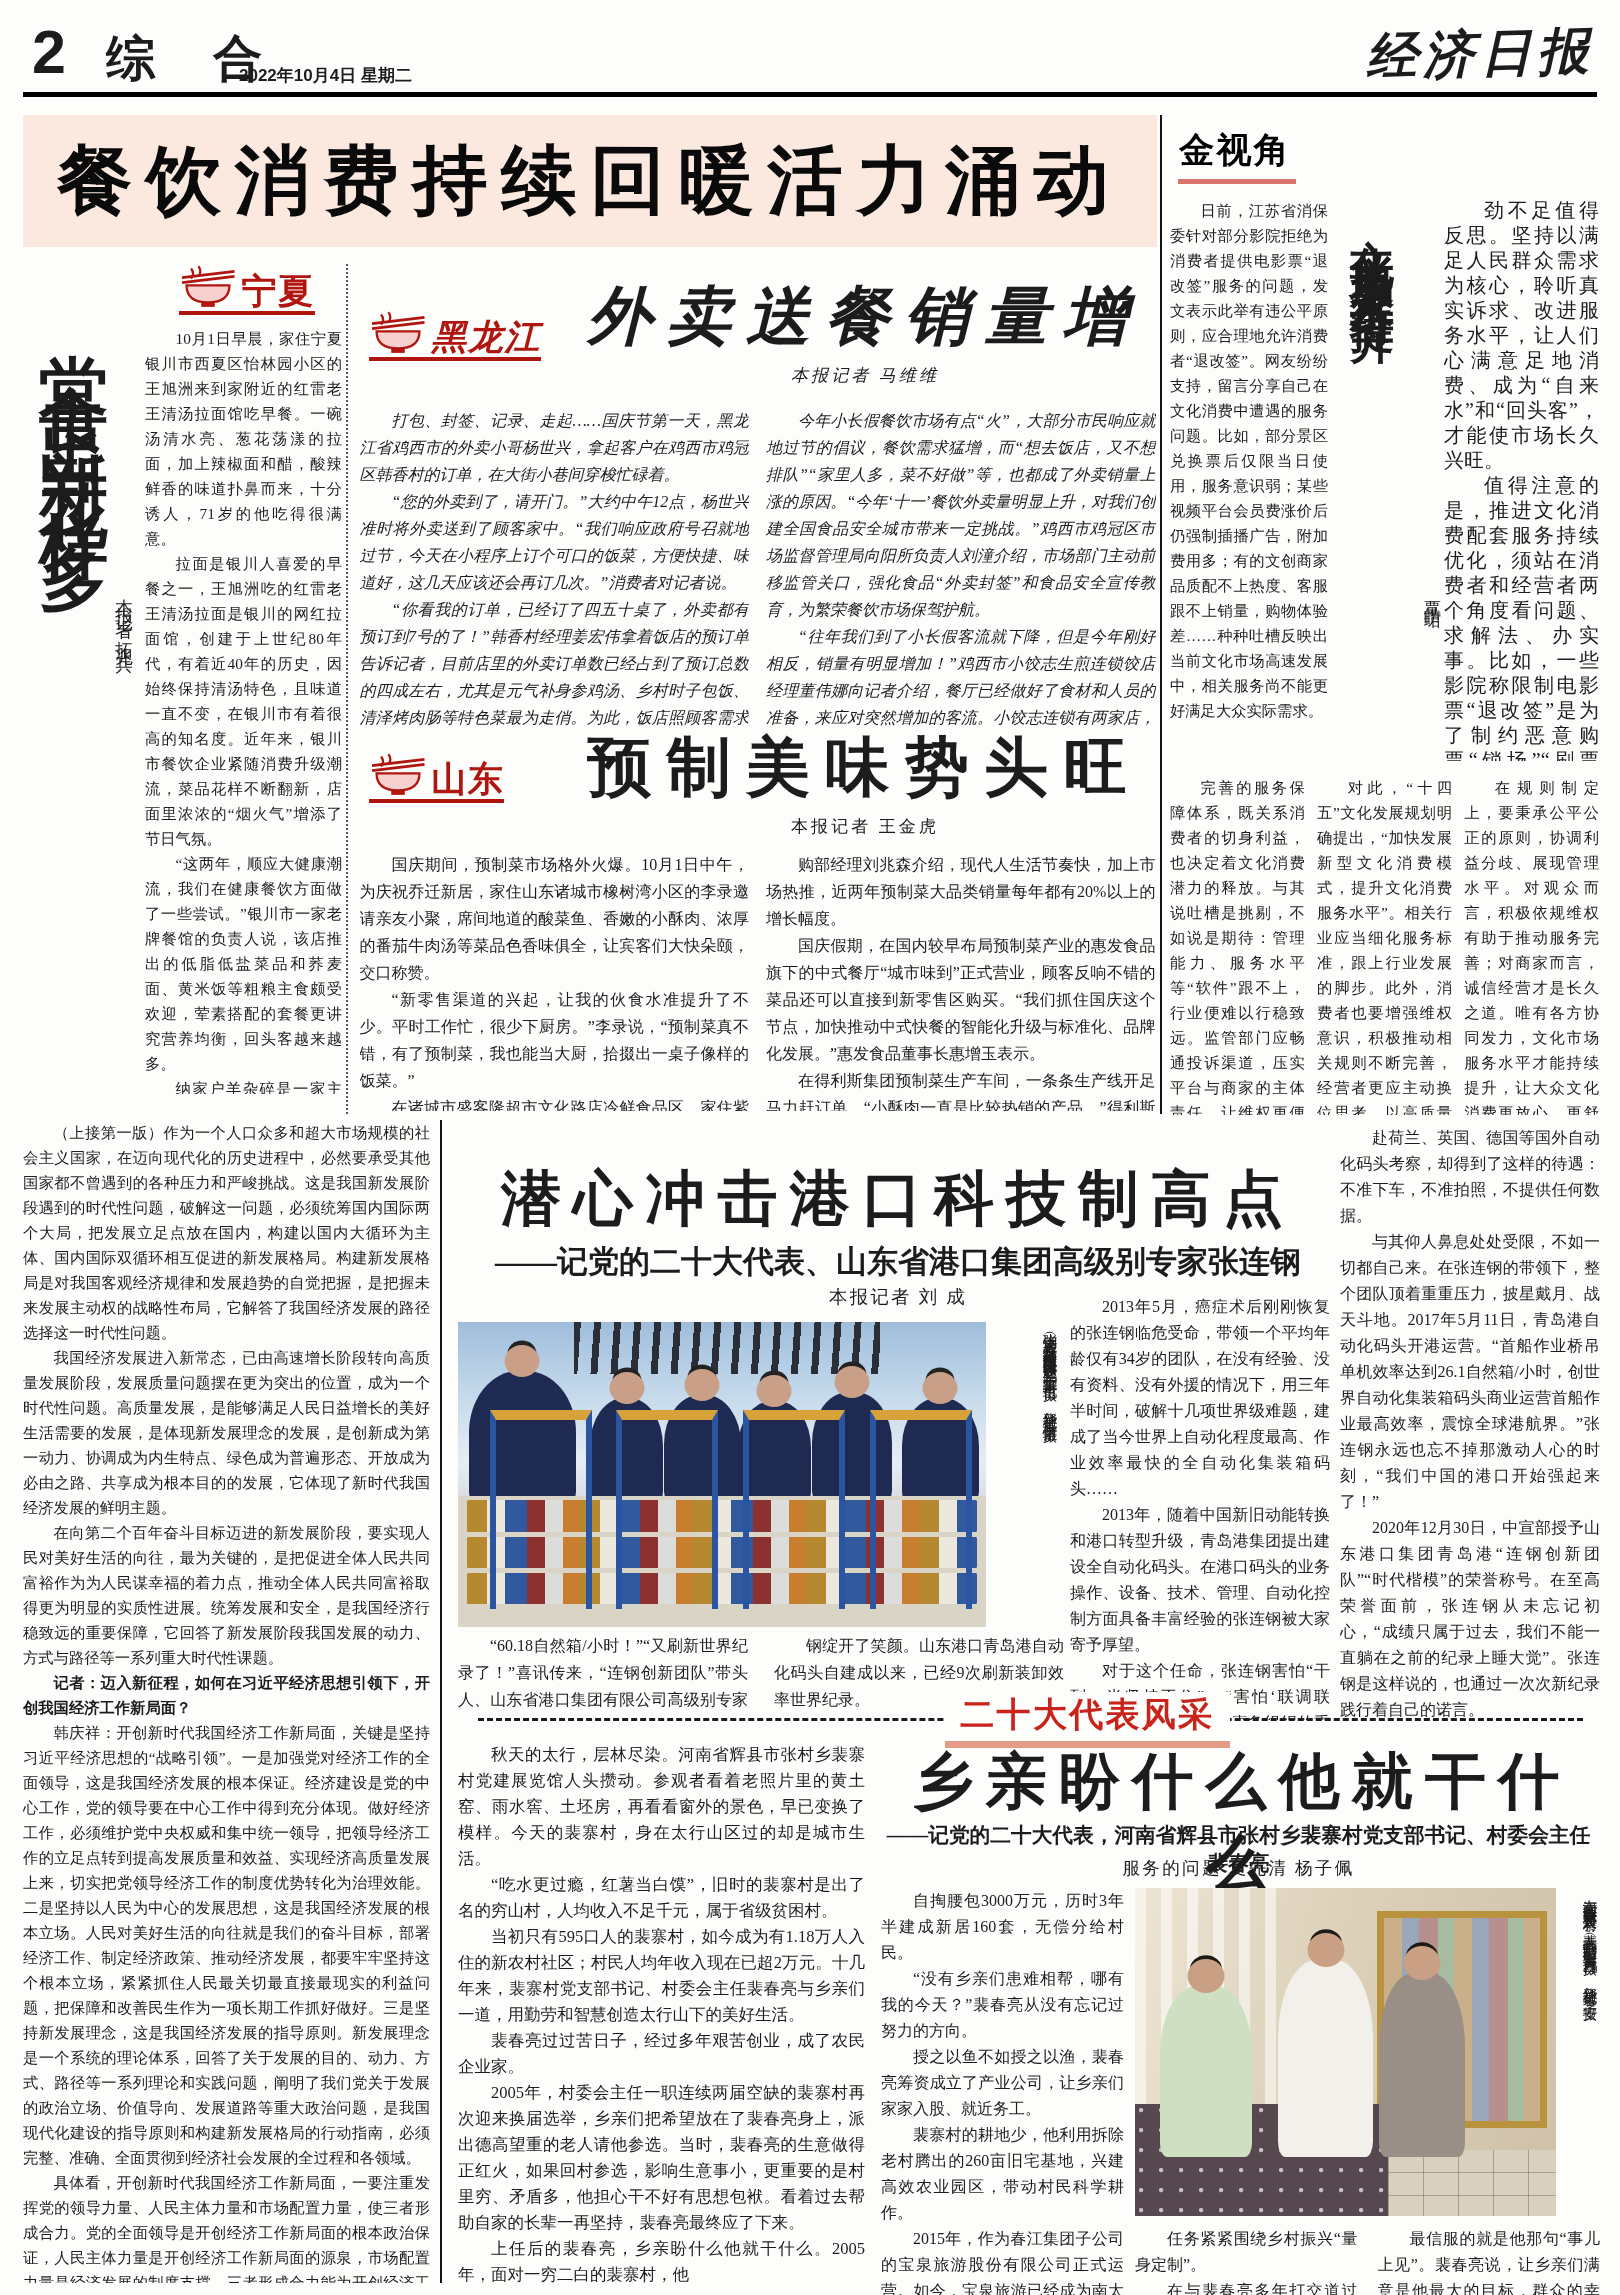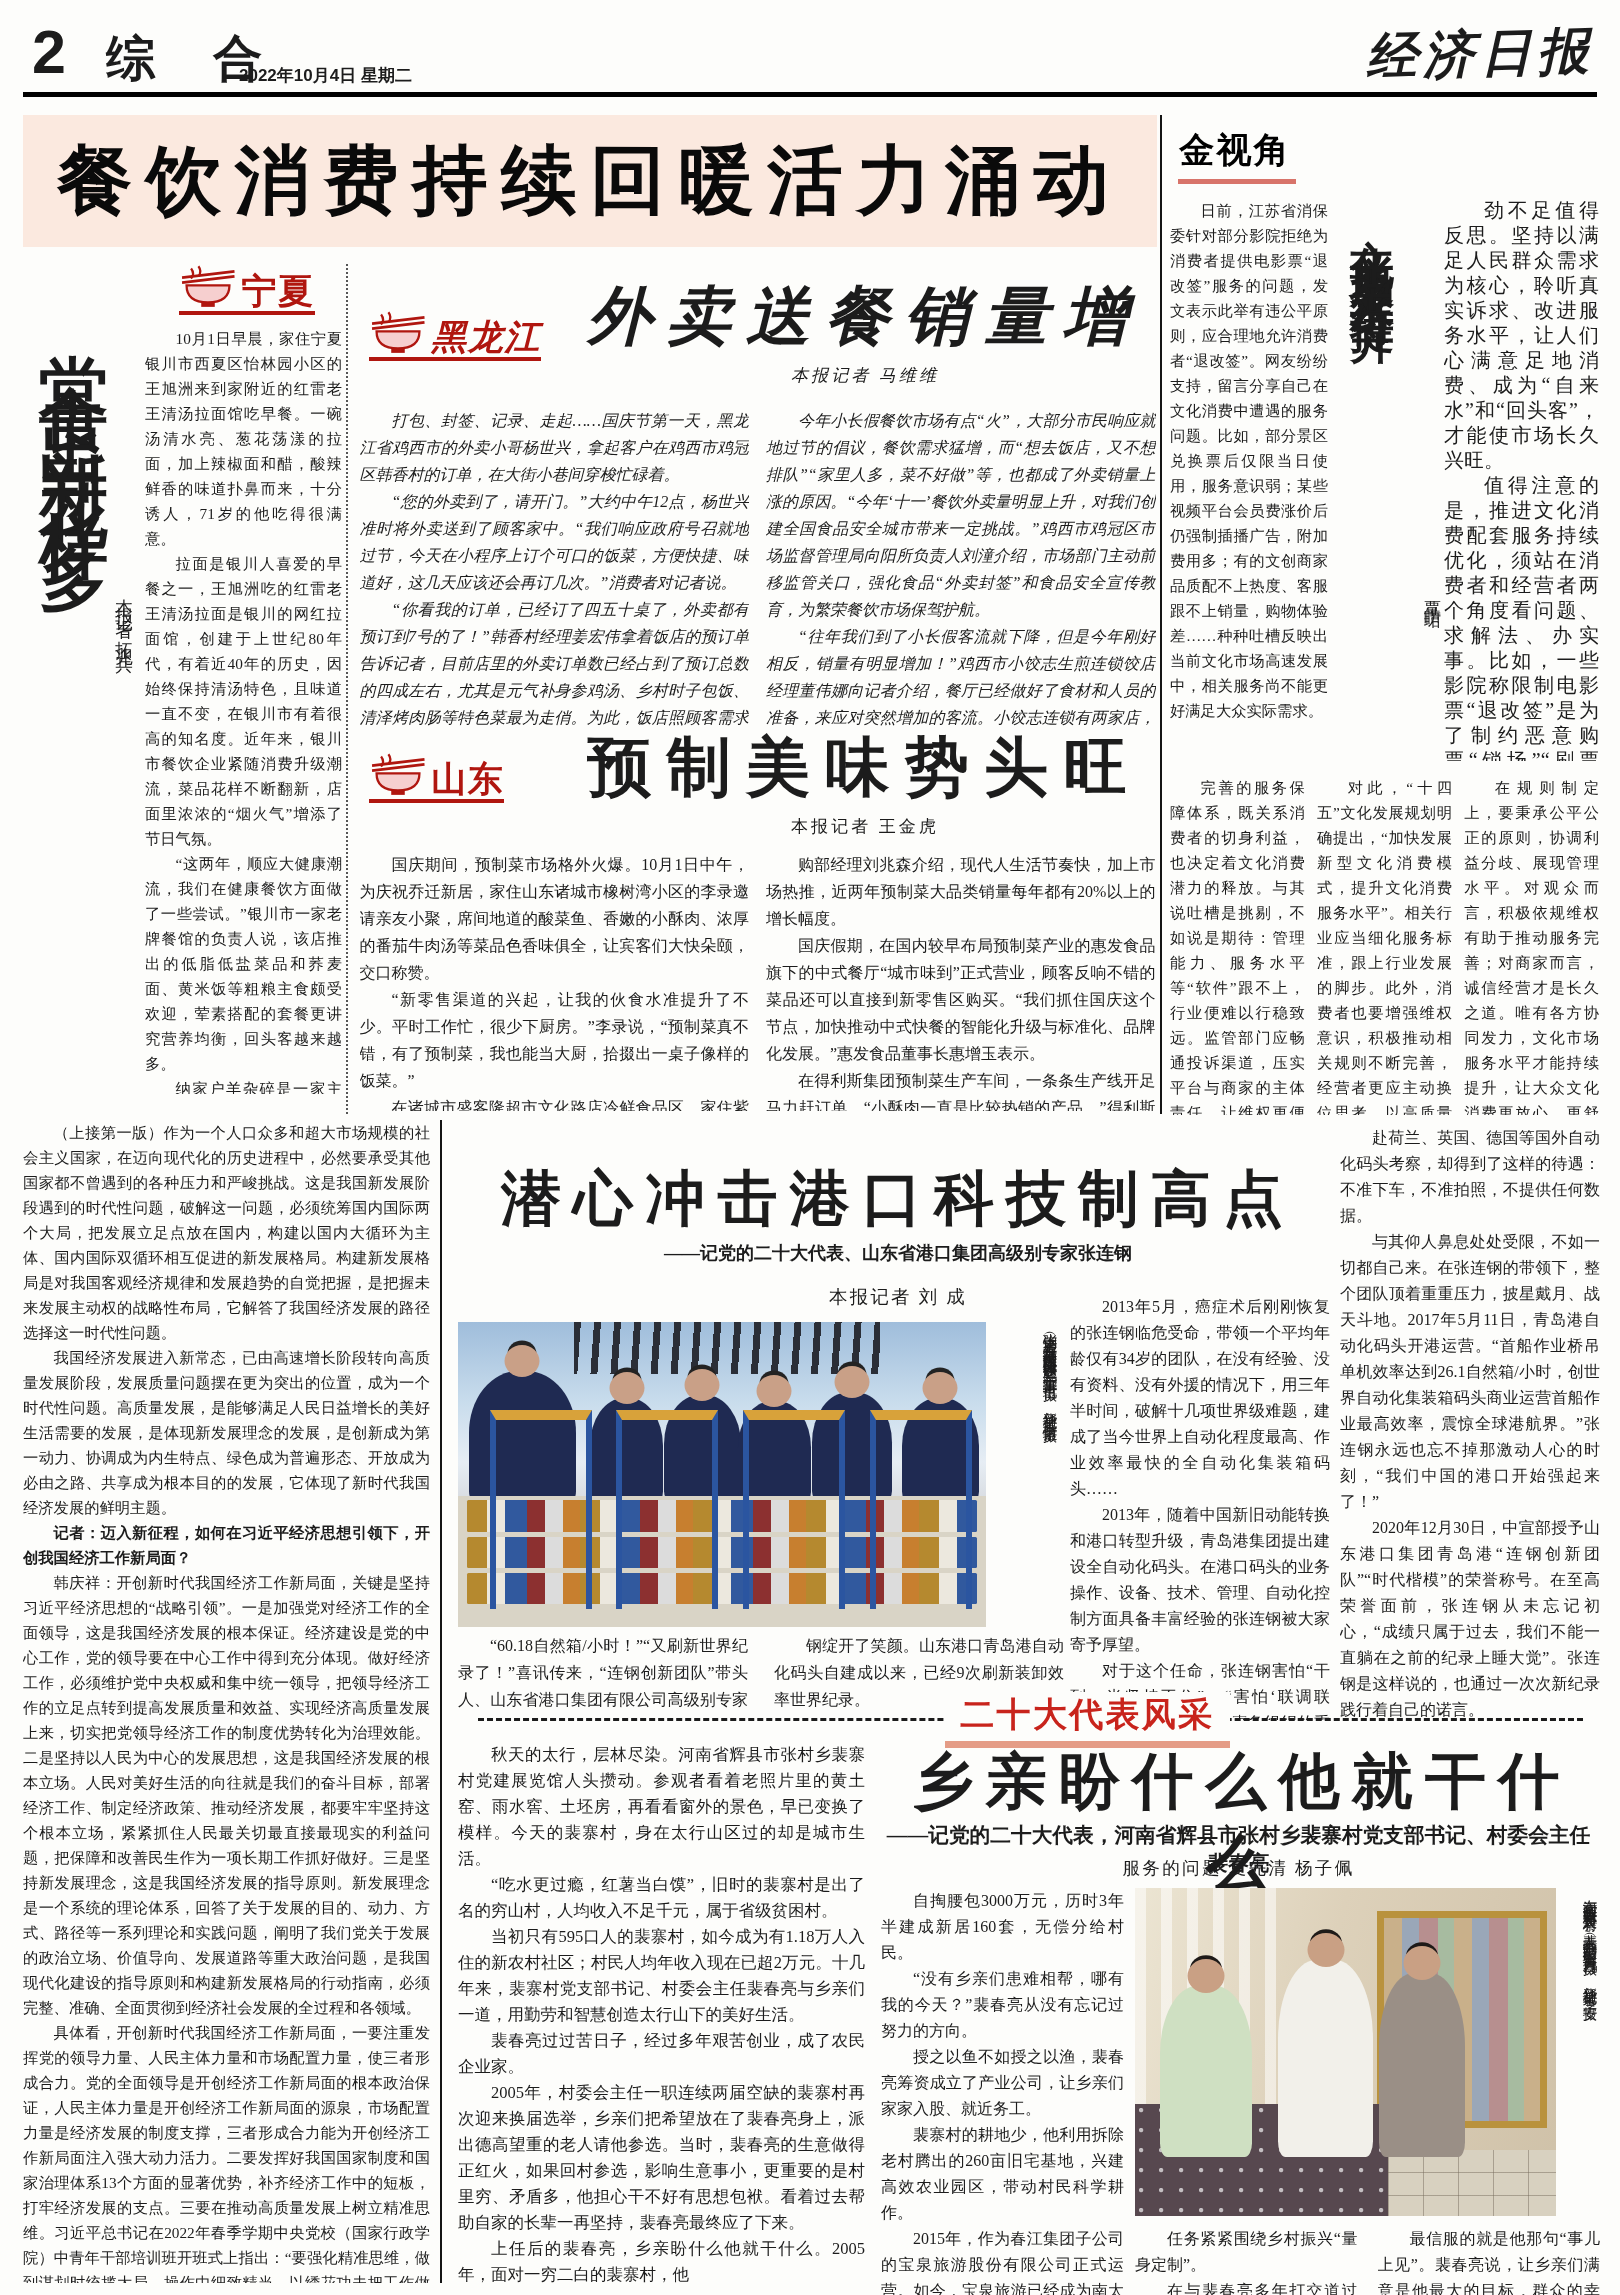--- a/index.html
+++ b/index.html
@@ -254,30 +254,31 @@
       <div class="col bodytext">
           <p>在规则制定上，要秉承公平公正的原则，协调利益分歧、展现管理水平。对观众而言，积极依规维权有助于推动服务完善；对商家而言，诚信经营才是长久之道。唯有各方协同发力，文化市场服务水平才能持续提升，让大众文化消费更放心、更舒心。</p>
         </div>
     </div>
   </div>
 
   <div class="contcol bodytext">
     <div>
         <p>（上接第一版）作为一个人口众多和超大市场规模的社会主义国家，在迈向现代化的历史进程中，必然要承受其他国家都不曾遇到的各种压力和严峻挑战。这是我国新发展阶段遇到的时代性问题，破解这一问题，必须统筹国内国际两个大局，把发展立足点放在国内，构建以国内大循环为主体、国内国际双循环相互促进的新发展格局。构建新发展格局是对我国客观经济规律和发展趋势的自觉把握，是把握未来发展主动权的战略性布局，它解答了我国经济发展的路径选择这一时代性问题。</p>
         <p>我国经济发展进入新常态，已由高速增长阶段转向高质量发展阶段，发展质量问题摆在更为突出的位置，成为一个时代性问题。高质量发展，是能够满足人民日益增长的美好生活需要的发展，是体现新发展理念的发展，是创新成为第一动力、协调成为内生特点、绿色成为普遍形态、开放成为必由之路、共享成为根本目的的发展，它体现了新时代我国经济发展的鲜明主题。</p>
+        <p>在向第二个百年奋斗目标迈进的新发展阶段，要实现人民对美好生活的向往，最为关键的，是把促进全体人民共同富裕作为为人民谋幸福的着力点，推动全体人民共同富裕取得更为明显的实质性进展。统筹发展和安全，是我国经济行稳致远的重要保障，它回答了新发展阶段我国发展的动力、方式与路径等一系列重大时代性课题。</p>
       </div>
     <p class="qa">记者：迈入新征程，如何在习近平经济思想引领下，开创我国经济工作新局面？</p>
     <p>韩庆祥：开创新时代我国经济工作新局面，关键是坚持习近平经济思想的“战略引领”。一是加强党对经济工作的全面领导，这是我国经济发展的根本保证。经济建设是党的中心工作，党的领导要在中心工作中得到充分体现。做好经济工作，必须维护党中央权威和集中统一领导，把领导经济工作的立足点转到提高发展质量和效益、实现经济高质量发展上来，切实把党领导经济工作的制度优势转化为治理效能。二是坚持以人民为中心的发展思想，这是我国经济发展的根本立场。人民对美好生活的向往就是我们的奋斗目标，部署经济工作、制定经济政策、推动经济发展，都要牢牢坚持这个根本立场，紧紧抓住人民最关切最直接最现实的利益问题，把保障和改善民生作为一项长期工作抓好做好。三是坚持新发展理念，这是我国经济发展的指导原则。新发展理念是一个系统的理论体系，回答了关于发展的目的、动力、方式、路径等一系列理论和实践问题，阐明了我们党关于发展的政治立场、价值导向、发展道路等重大政治问题，是我国现代化建设的指导原则和构建新发展格局的行动指南，必须完整、准确、全面贯彻到经济社会发展的全过程和各领域。</p>
     <p>具体看，开创新时代我国经济工作新局面，一要注重发挥党的领导力量、人民主体力量和市场配置力量，使三者形成合力。党的全面领导是开创经济工作新局面的根本政治保证，人民主体力量是开创经济工作新局面的源泉，市场配置力量是经济发展的制度支撑，三者形成合力能为开创经济工作新局面注入强大动力活力。二要发挥好我国国家制度和国家治理体系13个方面的显著优势，补齐经济工作中的短板，打牢经济发展的支点。三要在推动高质量发展上树立精准思维。习近平总书记在2022年春季学期中央党校（国家行政学院）中青年干部培训班开班式上指出：“要强化精准思维，做到谋划时统揽大局、操作中细致精当，以绣花功夫把工作做扎实、做到位。”精准思维坚持问题导向和目标导向相结合，注重对贯彻落实工作的精准谋划、科学操作与精准发力，坚持精准的科学方法，有助于解决开创我国经济工作新局面的“最后一公里”问题，使其真正落细落实。</p>
   </div>
   <div class="vline" style="left:440px;top:1120px;height:1163px;"></div>
 
   <div class="dg" style="top:1119px;height:600px;">
     <div class="port-head" style="position:absolute;left:23px;top:40px;width:834px;text-align:center;font-size:60px;font-weight:900;letter-spacing:12.2px;">潜心冲击港口科技制高点</div>
-    <div class="port-sub" style="position:absolute;left:23px;top:122px;width:834px;text-align:center;font-size:18px;font-weight:700;">——记党的二十大代表、山东省港口集团高级别专家张连钢</div>
+    <div class="port-sub" style="position:absolute;left:23px;top:122px;width:834px;text-align:center;font-size:31px;font-weight:700;">——记党的二十大代表、山东省港口集团高级别专家张连钢</div>
     <div class="port-by" style="position:absolute;left:23px;top:165px;width:834px;text-align:center;font-size:18.4px;letter-spacing:2.3px;">本报记者  刘  成</div>
 
     <div class="photo-port">
       <div class="ph-ceiling"></div>
       <div class="person" style="left:2%;top:16%;width:107px;height:44%;"></div>
       <div class="person" style="left:25%;top:25%;width:73px;height:34%;"></div>
       <div class="person" style="left:39%;top:24%;width:77px;height:35%;"></div>
       <div class="person" style="left:53%;top:26%;width:73px;height:33%;"></div>
       <div class="person" style="left:67%;top:23%;width:80px;height:36%;"></div>
       <div class="person" style="left:84%;top:25%;width:77px;height:34%;"></div>

